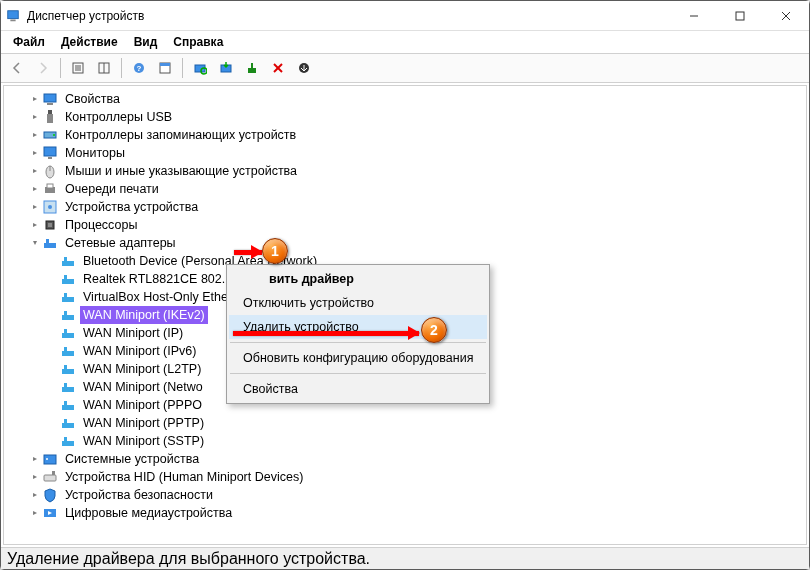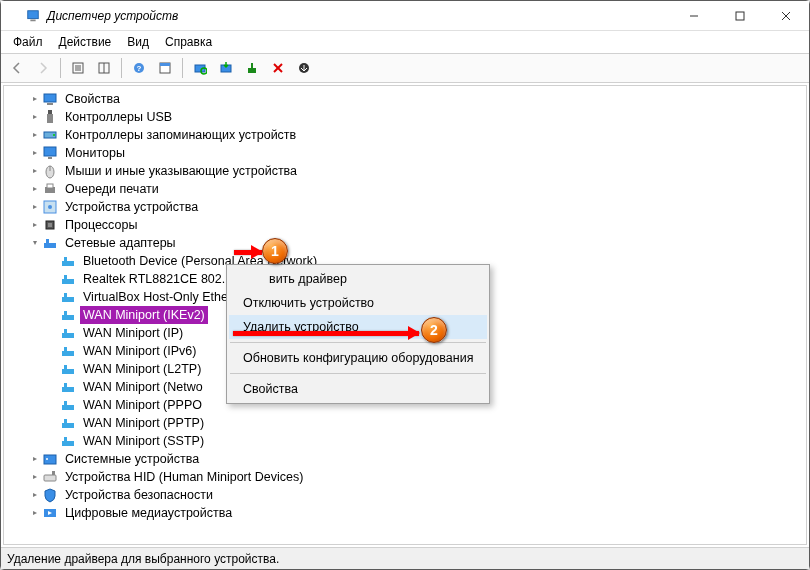--- a/index.html
+++ b/index.html
@@ -1,36 +1,36 @@
 <!DOCTYPE html>
 <html><head>
 <meta charset="utf-8">
 <style>
   * { box-sizing: border-box; margin: 0; padding: 0; font-family: "Segoe UI", Tahoma, sans-serif; }
   body { background: #e8e8e8; width: 810px; height: 570px; overflow: hidden; }
   .window { width: 810px; height: 570px; background: #fff; border: 1px solid #5a5a5a; border-radius: 4px; display: flex; flex-direction: column; box-shadow: 0 4px 20px rgba(0,0,0,0.3); }
-  .titlebar { height: 30px; background: #fff; display: flex; align-items: center; padding: 0 0 0 24px; font-size: 12px; color: #000; border-bottom: 1px solid #e0e0e0; font-style: italic; }
+  .titlebar { height: 30px; background: #fff; display: flex; align-items: center; padding: 0 0 0 4px; font-size: 12px; color: #000; border-bottom: 1px solid #e0e0e0; }
   .titlebar .app-icon { width: 16px; height: 16px; margin-right: 6px; display: flex; align-items: center; justify-content: center; }
   .titlebar .title { flex: 1; }
   .winbtn { width: 46px; height: 29px; display: flex; align-items: center; justify-content: center; color: #333; font-size: 10px; background: transparent; border: none; }
   .menubar { height: 22px; display: flex; align-items: center; padding: 0 4px; font-size: 12px; background: #fff; }
-  .menubar span { padding: 2px 8px; cursor: default; }
+  .menubar span { padding: 2px 8px; cursor: default; font-weight: bold; }
   .toolbar { height: 30px; border-top: 1px solid #d0d0d0; border-bottom: 1px solid #d0d0d0; display: flex; align-items: center; padding: 0 4px; background: #fafafa; gap: 2px; }
   .tbtn { width: 24px; height: 24px; display: flex; align-items: center; justify-content: center; border: 1px solid transparent; cursor: default; }
   .tsep { width: 1px; height: 20px; background: #c0c0c0; margin: 0 3px; }
   .content { flex: 1; background: #fff; overflow: auto; padding: 4px 0; position: relative; border: 1px solid #d0d0d0; margin: 2px; }
   .tree { list-style: none; font-size: 12.5px; line-height: 18px; color: #000; }
   .tree ul { list-style: none; padding-left: 18px; }
   .li { display: flex; align-items: center; height: 18px; padding-left: 4px; white-space: nowrap; position: relative;}
   .exp { width: 14px; height: 14px; display: inline-flex; align-items: center; justify-content: center; color: #7a7a7a; font-size: 8px; cursor: default; }
   .exp.empty { visibility: hidden; }
   .ico { width: 16px; height: 16px; display: inline-flex; align-items: center; justify-content: center; margin: 0 4px 0 0; flex-shrink: 0; }
   .label { padding: 0 3px; cursor: default; }
-  .label.sel { background: #a21caf; color: #fff; }
-  .statusbar { height: 22px; border-top: 1px solid #d0d0d0; font-size: 12px; padding: 2px 6px; display: flex; align-items: center; background: #f0f0f0; }
+  .label.sel { background: #8b5cf6; color: #fff; }
+  .statusbar { height: 22px; border-top: 1px solid #d0d0d0; font-size: 16px; padding: 2px 6px; display: flex; align-items: center; background: #f0f0f0; }
   .ctxmenu { position: absolute; background: #f2f2f2; border: 1px solid #a0a0a0; box-shadow: 3px 3px 6px rgba(0,0,0,.25); font-size: 12.5px; min-width: 260px; padding: 2px; z-index: 10; }
   .ctxitem { padding: 5px 14px; cursor: default; }
   .ctxitem.hover { background: #d8eaf9; }
   .ctxsep { height: 1px; background: #c8c8c8; margin: 3px 1px; }
   .callout { position: absolute; width: 26px; height: 26px; border-radius: 50%; display: flex; align-items: center; justify-content: center; color: #fff; font-weight: bold; font-size: 14px; box-shadow: 1px 1px 3px rgba(0,0,0,.5), inset 0 4px 4px rgba(255,255,255,.4); z-index: 20; background: radial-gradient(circle at 35% 30%, #ffb050, #ee6a00 60%, #b04000); border: 1px solid #903000;}
   .arrow { position: absolute; height: 5px; background: red; z-index: 15; box-shadow: 0 0 2px rgba(0,0,0,.4); }
   .arrow::after { content: ""; position: absolute; right: -1px; top: -5px; border: 7px solid transparent; border-left: 12px solid red; border-right: 0; }
   svg { display: block; }
 </style>
 </head>
@@ -434,21 +434,21 @@
             <span class="label">Цифровые медиаустройства</span>
           </div>
         </li>
       </ul>
 
     <div class="arrow" style="left:230px; top:164px; width:28px;"></div>
     <div class="callout" style="left:258px; top:152px;">1</div>
 
     <div class="ctxmenu" style="left:222px; top:178px;">
       <div id="ctx-items">
-          <div class="ctxitem" style="padding-left: 40px;">вить драйвер</div>
+          <div class="ctxitem" style="padding-left: 40px; font-weight: bold;">вить драйвер</div>
           <div class="ctxitem">Отключить устройство</div>
           <div class="ctxitem hover">Удалить устройство</div>
           <div class="ctxsep"></div>
           <div class="ctxitem">Обновить конфигурацию оборудования</div>
           <div class="ctxsep"></div>
           <div class="ctxitem" style="font-weight: normal;">Свойства</div>
         </div>
 
       <div class="arrow" style="left:6px; top:66px; width:186px;"></div>
       <div class="callout" style="left:194px; top:52px;">2</div>

